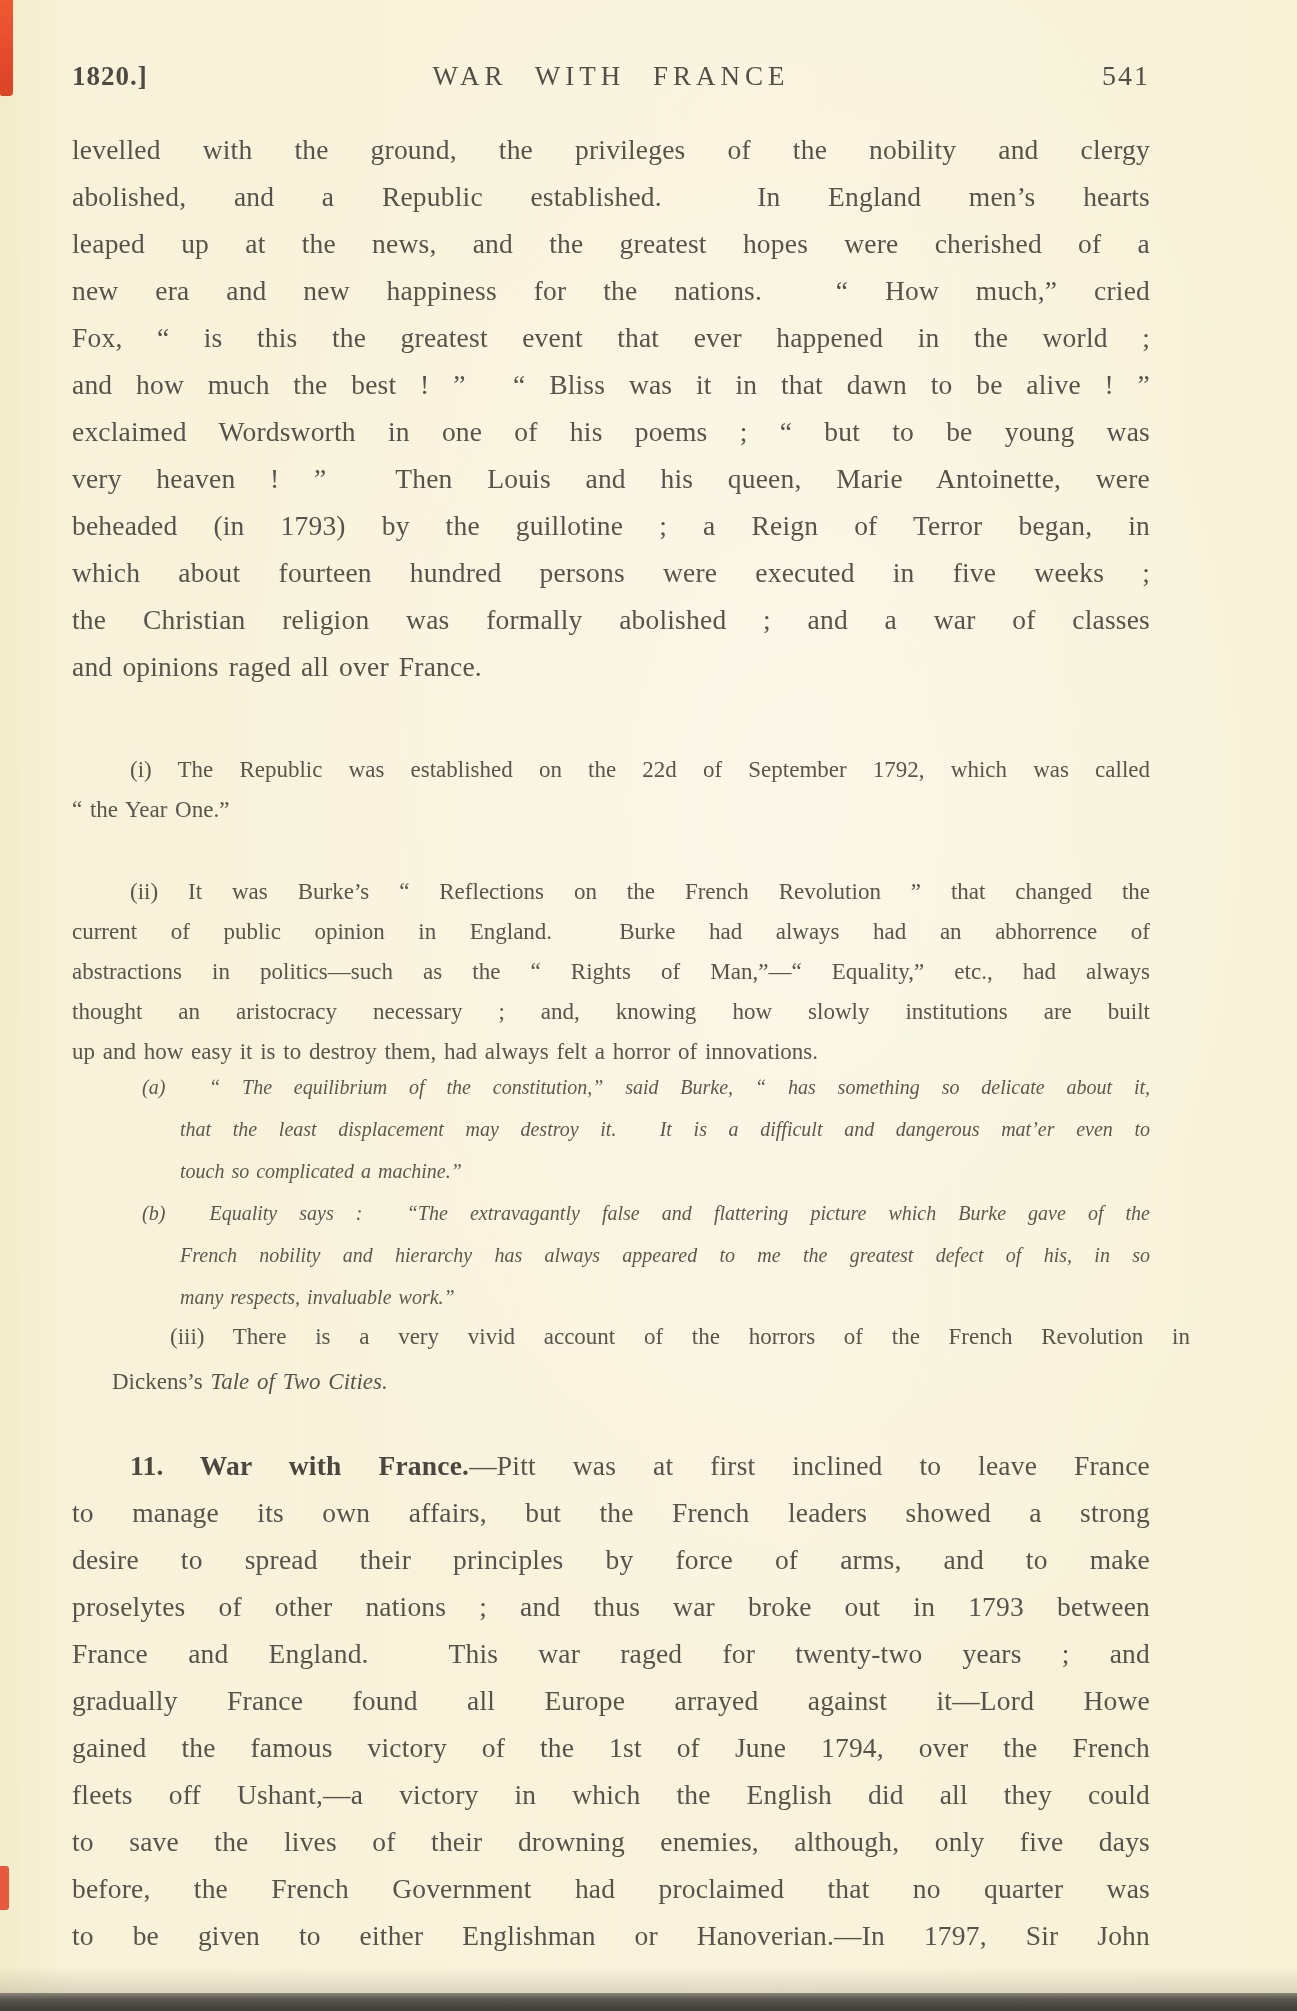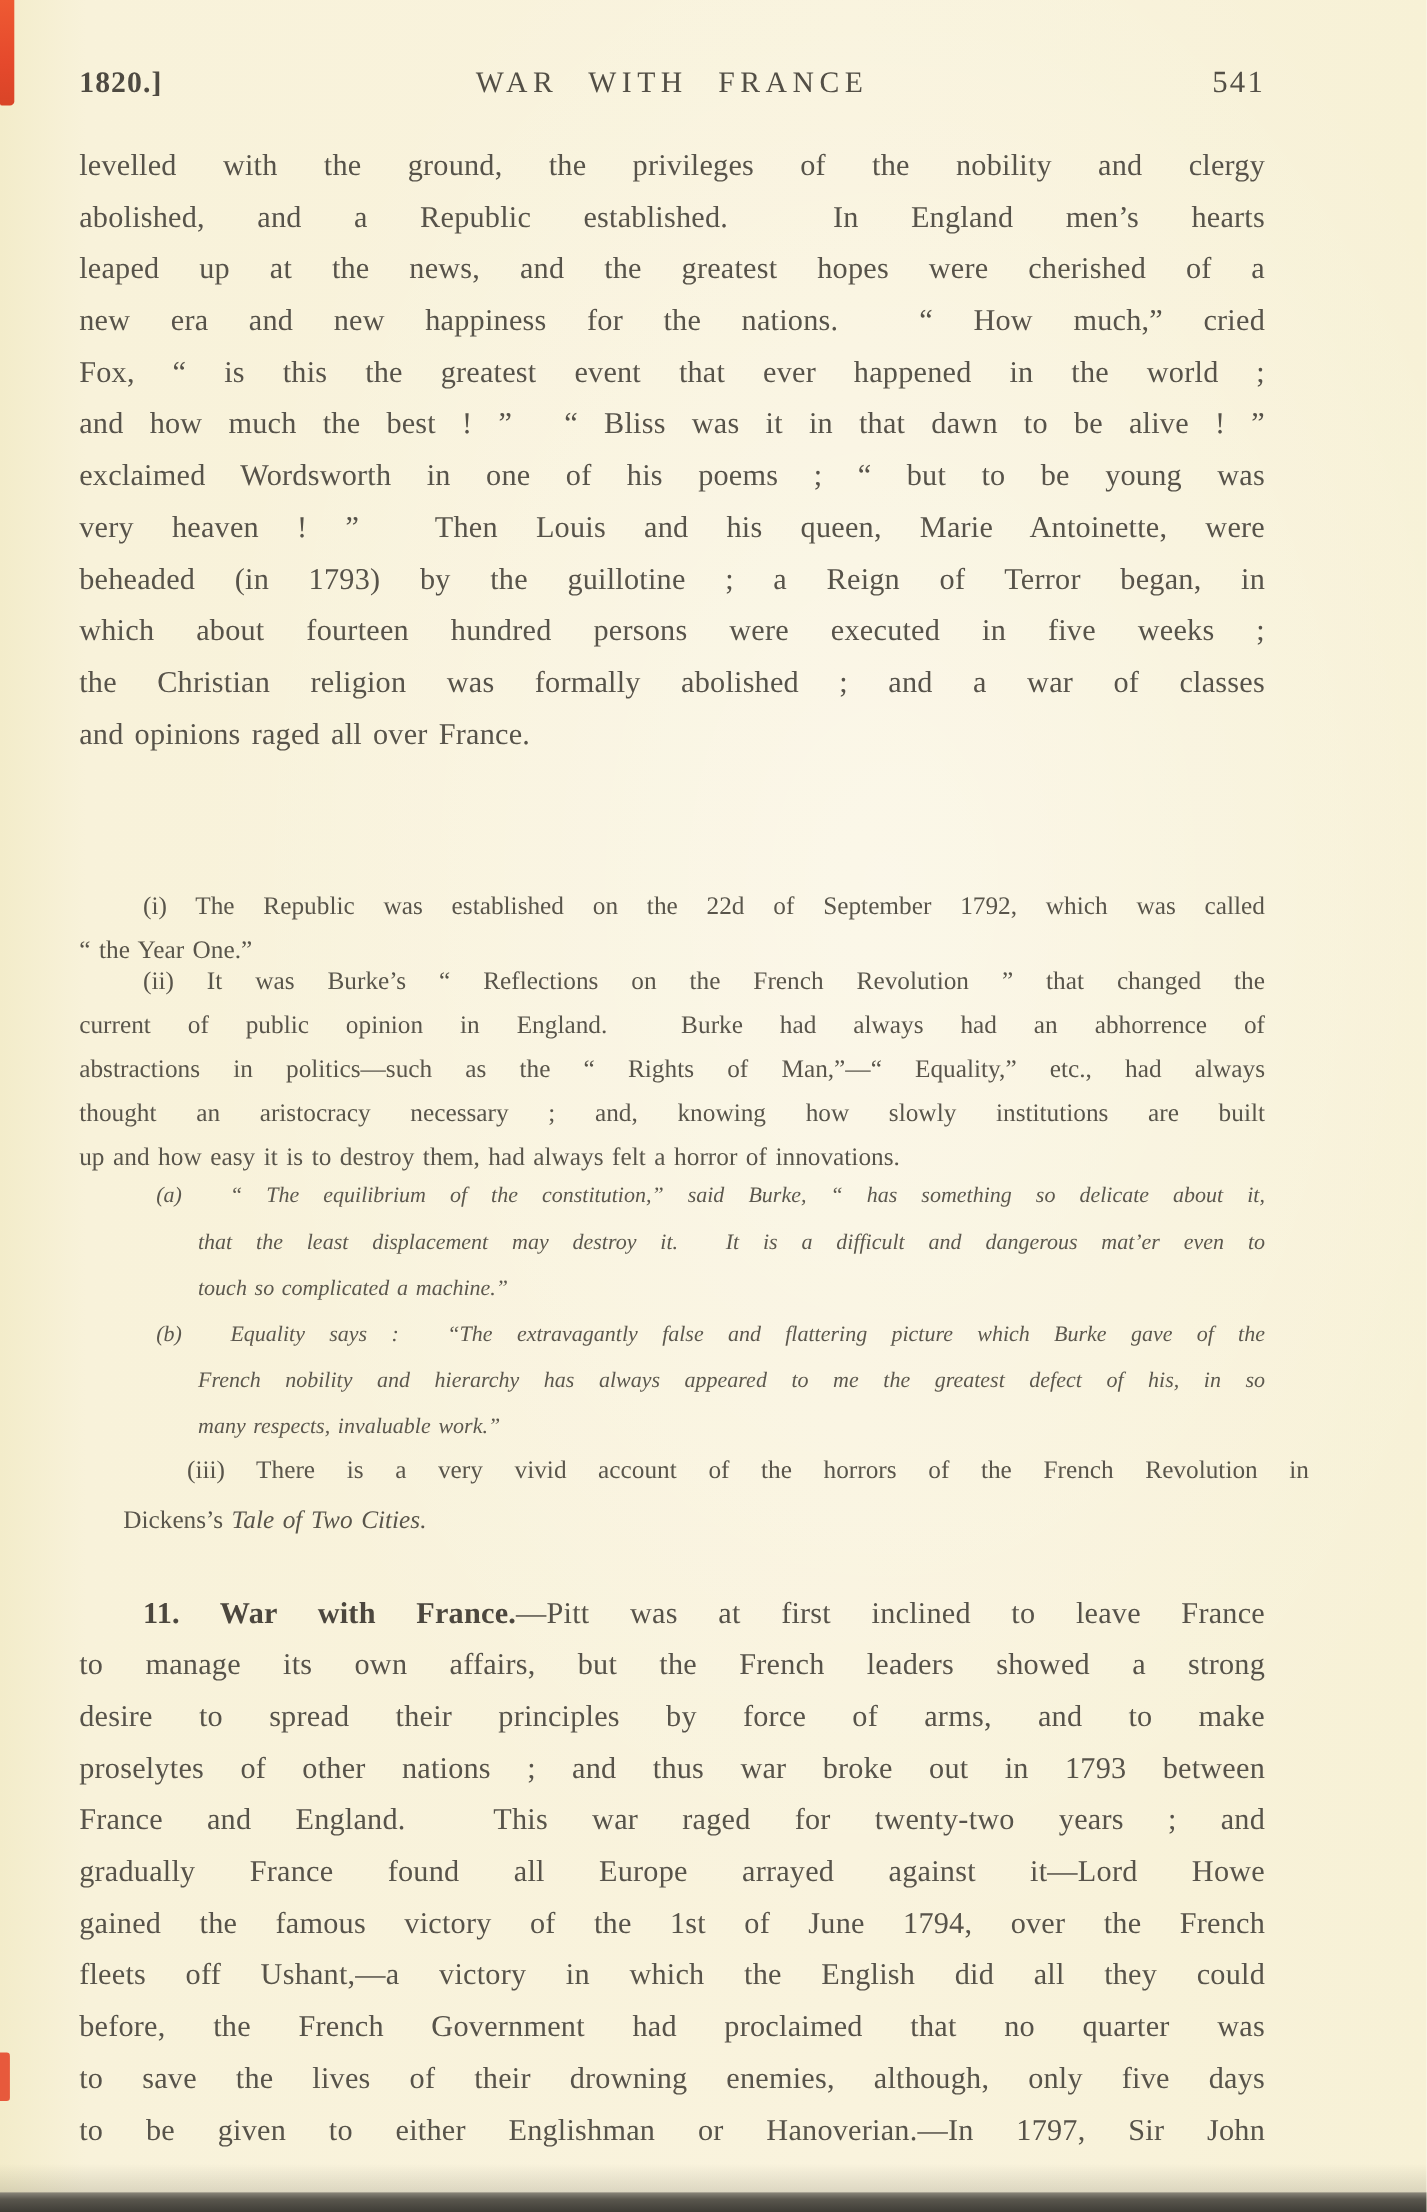--- a/index.html
+++ b/index.html
@@ -81,21 +81,21 @@
       <div class="line">Fox, “ is this the greatest event that ever happened in the world ;</div>
       <div class="line">and how much the best ! ”  “ Bliss was it in that dawn to be alive ! ”</div>
       <div class="line">exclaimed Wordsworth in one of his poems ; “ but to be young was</div>
       <div class="line">very heaven ! ”  Then Louis and his queen, Marie Antoinette, were</div>
       <div class="line">beheaded (in 1793) by the guillotine ; a Reign of Terror began, in</div>
       <div class="line">which about fourteen hundred persons were executed in five weeks ;</div>
       <div class="line">the Christian religion was formally abolished ; and a war of classes</div>
       <div class="line last">and opinions raged all over France.</div>
     </div>
 
-  <div class="content fn indent-first" style="top:804px;">
+  <div class="content fn indent-first" style="top:750px;">
       <div class="line">(i) The Republic was established on the 22d of September 1792, which was called</div>
       <div class="line last">“ the Year One.”</div>
     </div>
 
   <div class="content fn indent-first" style="top:872px;">
       <div class="line">(ii) It was Burke’s “ Reflections on the French Revolution ” that changed the</div>
       <div class="line">current of public opinion in England.  Burke had always had an abhorrence of</div>
       <div class="line">abstractions in politics—such as the “ Rights of Man,”—“ Equality,” etc., had always</div>
       <div class="line">thought an aristocracy necessary ; and, knowing how slowly institutions are built</div>
       <div class="line last">up and how easy it is to destroy them, had always felt a horror of innovations.</div>
@@ -120,21 +120,21 @@
 
   <div class="content section-par indent-first" style="top:1442px;">
       <div class="line"><span class="bold">11. War with France.</span><span>—Pitt was at first inclined to leave France</span></div>
       <div class="line">to manage its own affairs, but the French leaders showed a strong</div>
       <div class="line">desire to spread their principles by force of arms, and to make</div>
       <div class="line">proselytes of other nations ; and thus war broke out in 1793 between</div>
       <div class="line">France and England.  This war raged for twenty-two years ; and</div>
       <div class="line">gradually France found all Europe arrayed against it—Lord Howe</div>
       <div class="line">gained the famous victory of the 1st of June 1794, over the French</div>
       <div class="line">fleets off Ushant,—a victory in which the English did all they could</div>
+      <div class="line">to save the lives of their drowning enemies, although, only five days</div>
       <div class="line">before, the French Government had proclaimed that no quarter was</div>
-      <div class="line">to save the lives of their drowning enemies, although, only five days</div>
       <div class="line">to be given to either Englishman or Hanoverian.—In 1797, Sir John</div>
     </div>
 
   <div class="bottom-shadow"></div>
   <div class="bottom-edge"></div>
 
 </div>
 
 </body></html>

